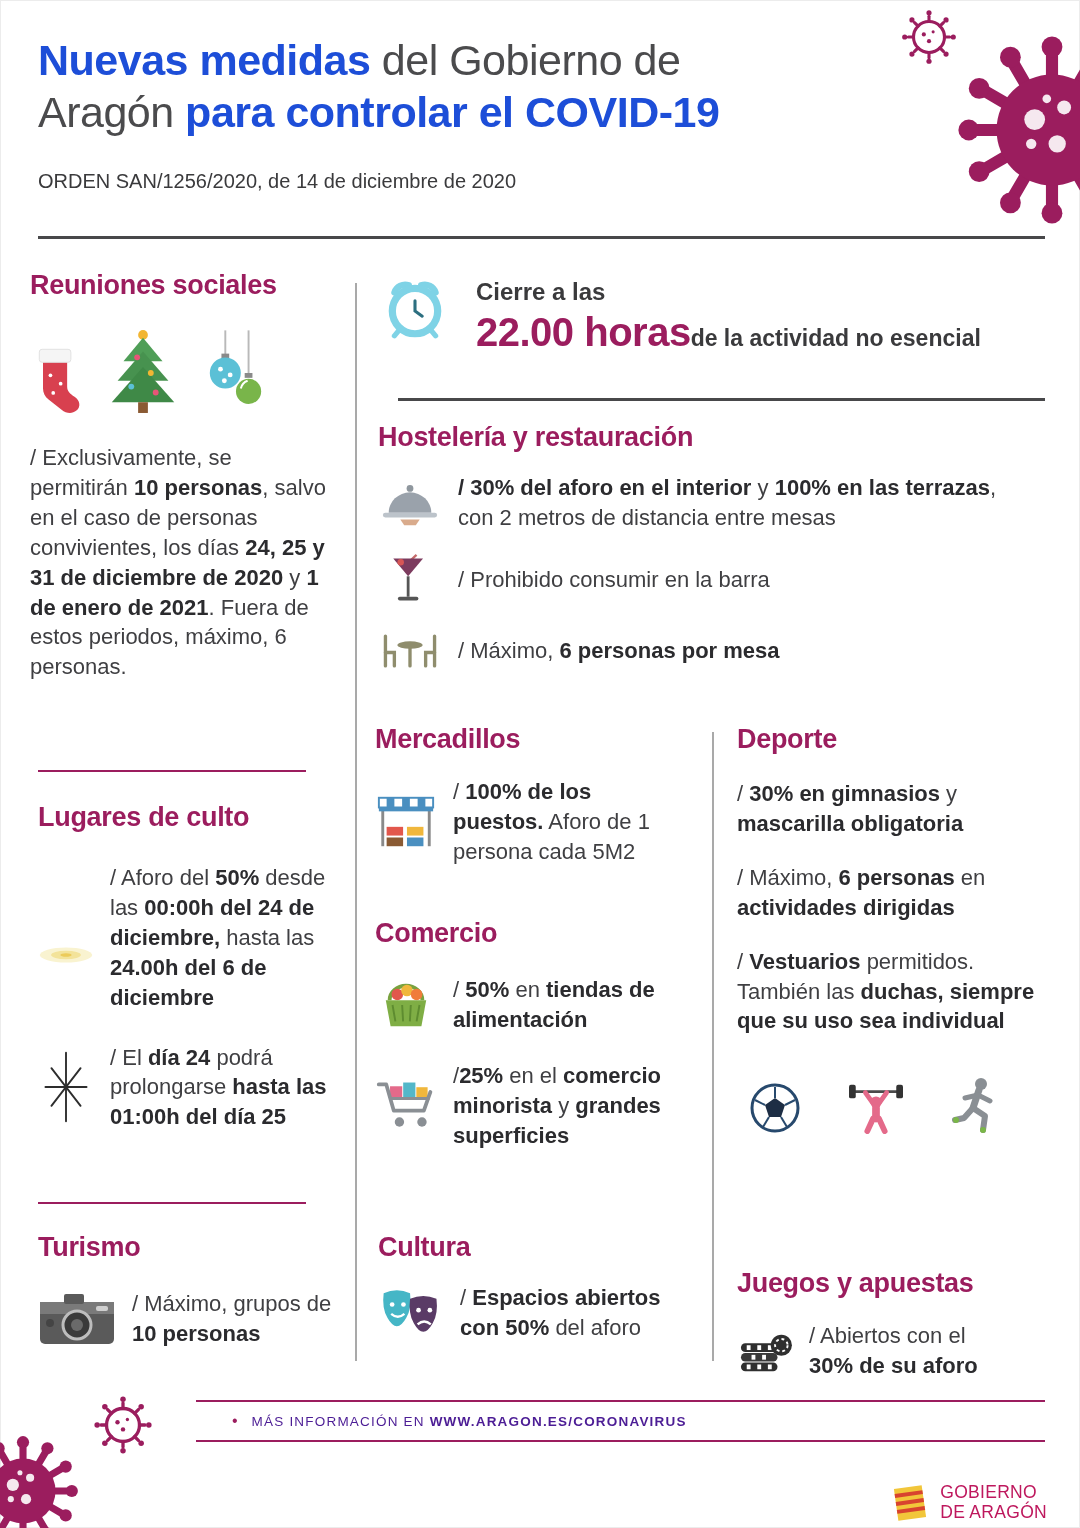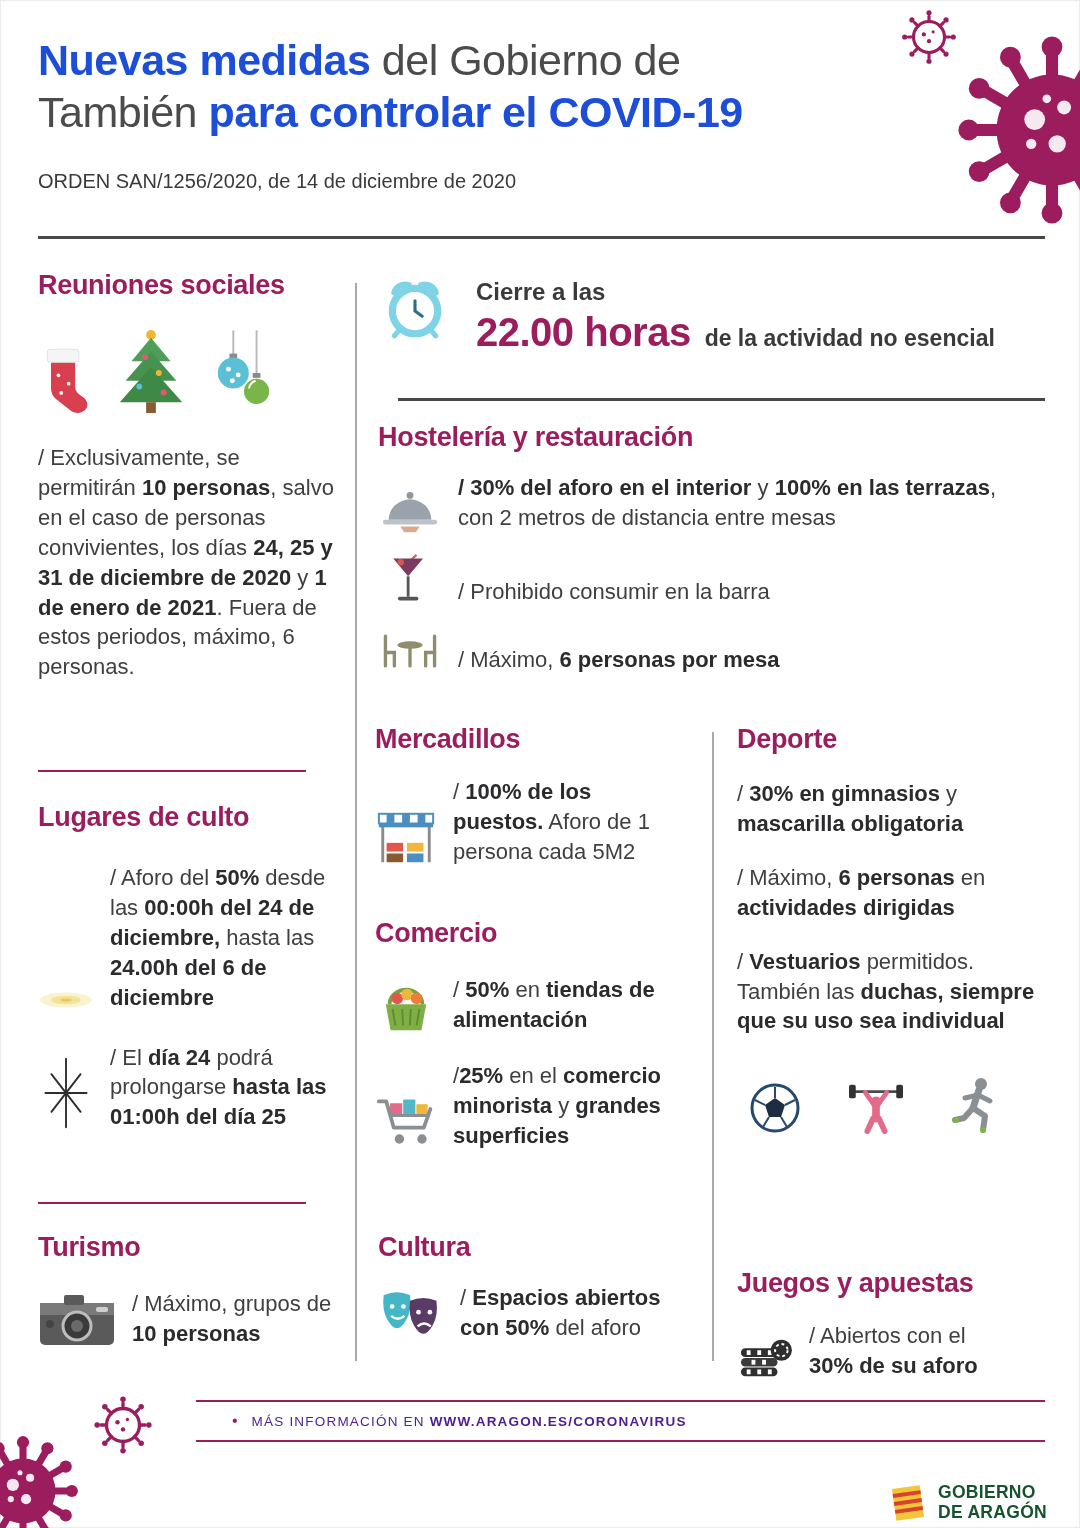--- a/index.html
+++ b/index.html
@@ -13,44 +13,44 @@
   .subtitle{left:38px;top:170px;display:flex;align-items:baseline;gap:30px;white-space:nowrap}
   .alert-level{font-size:34px;color:#9b1d5e}
   .alert-level sup{font-size:18px}
   .order-ref{font-size:20px;color:#3a3a3c}
   .header-rule{left:38px;top:236px;width:1007px;height:3px;background:#48484a}
 
   
   .h2{font-size:27px;color:#9b1d5e;font-weight:bold;letter-spacing:-0.3px}
   .body-text{font-size:22px;line-height:1.36;color:#3f3f42}
   .body-text b{color:#2b2b2e}
-  .item{display:flex;gap:16px;align-items:flex-end}
+  .item{display:flex;gap:16px;align-items:center}
   .icon-box{flex:0 0 auto;display:flex;justify-content:center}
   .vdiv{background:#a9a9a9;width:2px}
 
   
-  .reuniones{left:38px;top:270px;width:302px}
+  .reuniones{left:30px;top:270px;width:302px}
   .xmas-row{display:flex;align-items:flex-end;gap:20px;margin:20px 0 26px;height:96px}
   .hr-accent{height:2px;background:#9b1d5e}
   .hr-left-1{left:38px;top:770px;width:268px}
   .culto{left:38px;top:802px;width:308px}
   .culto .item{margin-top:30px}
   .culto .icon-box{width:56px}
   .hr-left-2{left:38px;top:1202px;width:268px}
   .turismo{left:38px;top:1232px;width:308px}
   .turismo .item{margin-top:26px}
 
   
   .vdiv1{left:355px;top:283px;height:1078px}
   .vdiv2{left:712px;top:732px;height:629px}
 
   
   .closure{left:382px;top:276px;display:flex;gap:28px;align-items:flex-start}
   .closure-line1{font-size:24px;font-weight:bold;color:#3a3a3c;margin-top:2px}
-  .closure-row{display:flex;align-items:baseline;gap:14px;margin-top:4px}
+  .closure-row{display:flex;align-items:baseline;margin-top:4px}
   .closure-time{font-size:40px;font-weight:bold;color:#9b1d5e;letter-spacing:-0.5px}
   .closure-suffix{font-size:23px;font-weight:bold;color:#3a3a3c}
   .rule2{left:398px;top:398px;width:647px;height:3px;background:#48484a}
 
   
   .hosteleria{left:378px;top:422px;width:668px}
   .hosteleria .item{margin-top:20px}
   .hosteleria .icon-box{width:64px}
 
   
@@ -68,21 +68,21 @@
   .sports-row{display:flex;gap:46px;margin-top:40px;padding-left:12px;align-items:flex-end}
   .juegos{left:737px;top:1268px;width:308px}
   .juegos .item{margin-top:22px}
 
   
   .footer-band{left:196px;top:1400px;width:849px;height:42px;border-top:2px solid #9b1d5e;border-bottom:2px solid #9b1d5e;display:flex;align-items:center;padding-left:36px;gap:14px}
   .band-bullet{color:#9b1d5e;font-size:16px}
   .band-text{font-size:13.5px;letter-spacing:1.2px;color:#4c1d95}
   .band-text b{font-weight:bold}
   .logo{right:33px;top:1483px;display:flex;align-items:center;gap:10px}
-  .logo-text{font-size:17.5px;font-weight:bold;color:#14532d;line-height:1.12;letter-spacing:0.3px}
+  .logo-text{font-size:17.5px;font-weight:normal;color:#be185d;line-height:1.12;letter-spacing:0.3px}
 
   
   .virus-t-outline{left:898px;top:6px;width:62px;height:62px}
   .virus-t-filled{left:948px;top:26px;width:208px;height:208px}
   .virus-b-outline{left:90px;top:1392px;width:66px;height:66px}
   .virus-b-filled{left:-38px;top:1430px;width:122px;height:122px}
   svg{display:block}
 </style>
 </head>
 <body>
@@ -156,21 +156,21 @@
 
 <div class="page">
 
   <svg class="abs virus-t-outline">
       <use href="#virus-outline"></use>
     </svg>
   <svg class="abs virus-t-filled">
       <use href="#virus-filled"></use>
     </svg>
 
-  <h1 class="abs title"><b>Nuevas medidas</b><span> del Gobierno de</span><br><span>También </span><b>para controlar el COVID-19</b></h1>
+  <h1 class="abs title"><b>Nuevas medidas</b><span> del Gobierno de</span><br><span>Aragón </span><b>para controlar el COVID-19</b></h1>
 
   <div class="abs subtitle">
     <span class="order-ref">ORDEN SAN/1256/2020, de 14 de diciembre de 2020</span>
   </div>
   <div class="abs header-rule"></div>
 
   <section class="abs reuniones">
     <h2 class="h2">Reuniones sociales</h2>
     <div class="xmas-row">
       <svg width="52" height="76" viewBox="0 0 56 76">

